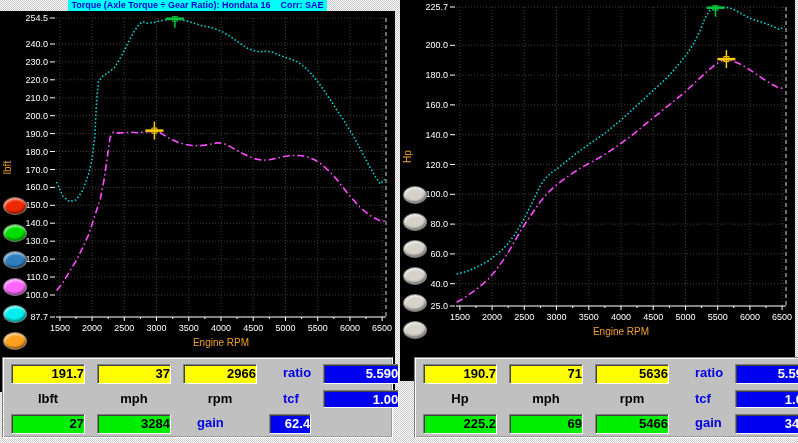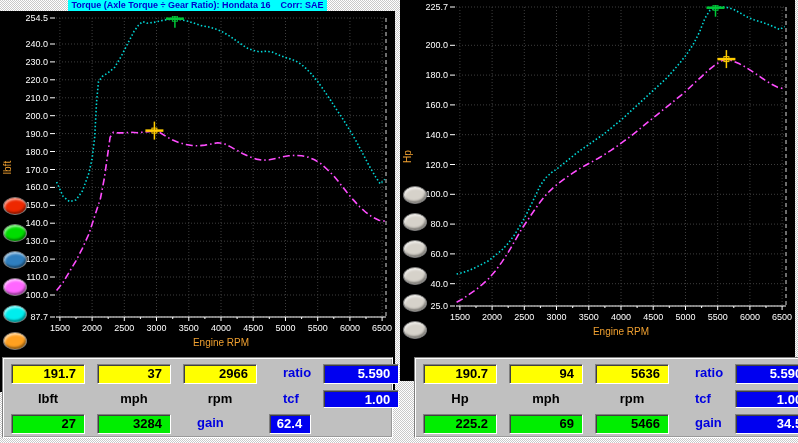--- a/index.html
+++ b/index.html
@@ -19,21 +19,21 @@
   .plot .axname{fill:#f0a030;font-size:10px}
   .plot polyline{fill:none;stroke-width:1.6}
   .run-btn{position:absolute;left:3px;width:22px;height:16px;border-radius:50%;border:1px solid #787878;
     box-shadow:inset 1px 2px 2px rgba(255,255,255,.55),inset -1px -2px 2px rgba(0,0,0,.4);cursor:pointer}
   .readout{position:absolute;top:357px;width:391px;height:81px;background:#c0c0c0;box-sizing:border-box;
     border:1px solid;border-color:#7f7f7f #ffffff #ffffff #7f7f7f;
     box-shadow:inset 1px 1px 0 #ffffff,inset -1px -1px 0 #9a9a9a;
     display:grid;grid-template-columns:74px 74px 74px 1fr 76px;grid-template-rows:20px 18px 20px;
     column-gap:12px;row-gap:6px;padding:6px 8px 0 8px;font-weight:bold;font-size:13px;color:#000}
   .field{border:1px solid;border-color:#808080 #ffffff #ffffff #808080;box-shadow:inset 1px 1px 0 #404040;
-    text-align:right;padding-right:8px;line-height:18px;overflow:hidden}
+    text-align:right;padding-right:0;line-height:18px;overflow:hidden}
   .field.yellow{background:#ffff00}
   .field.green{background:#00ee00}
   .field.blue{background:#0000f0;color:#ffffff}
   .unit{text-align:center;line-height:17px}
   .stat-label{color:#0000e0;padding-left:14px;line-height:18px}
 </style>
 </head>
 <body>
 
 <div class="screen">
@@ -297,21 +297,21 @@
     <div class="field blue">1.00</div>
 
     <div class="field green">27</div>
     <div class="field green">3284</div>
     <div class="stat-label">gain</div>
     <div class="field blue">62.4</div>
   </div>
 
   <div class="readout" style="left:414px">
     <div class="field yellow">190.7</div>
-    <div class="field yellow">94</div>
+    <div class="field yellow">71</div>
     <div class="field yellow">5636</div>
     <div class="stat-label">ratio</div>
     <div class="field blue">5.590</div>
 
     <div class="unit">Hp</div>
     <div class="unit">mph</div>
     <div class="unit">rpm</div>
     <div class="stat-label">tcf</div>
     <div class="field blue">1.00</div>
 

